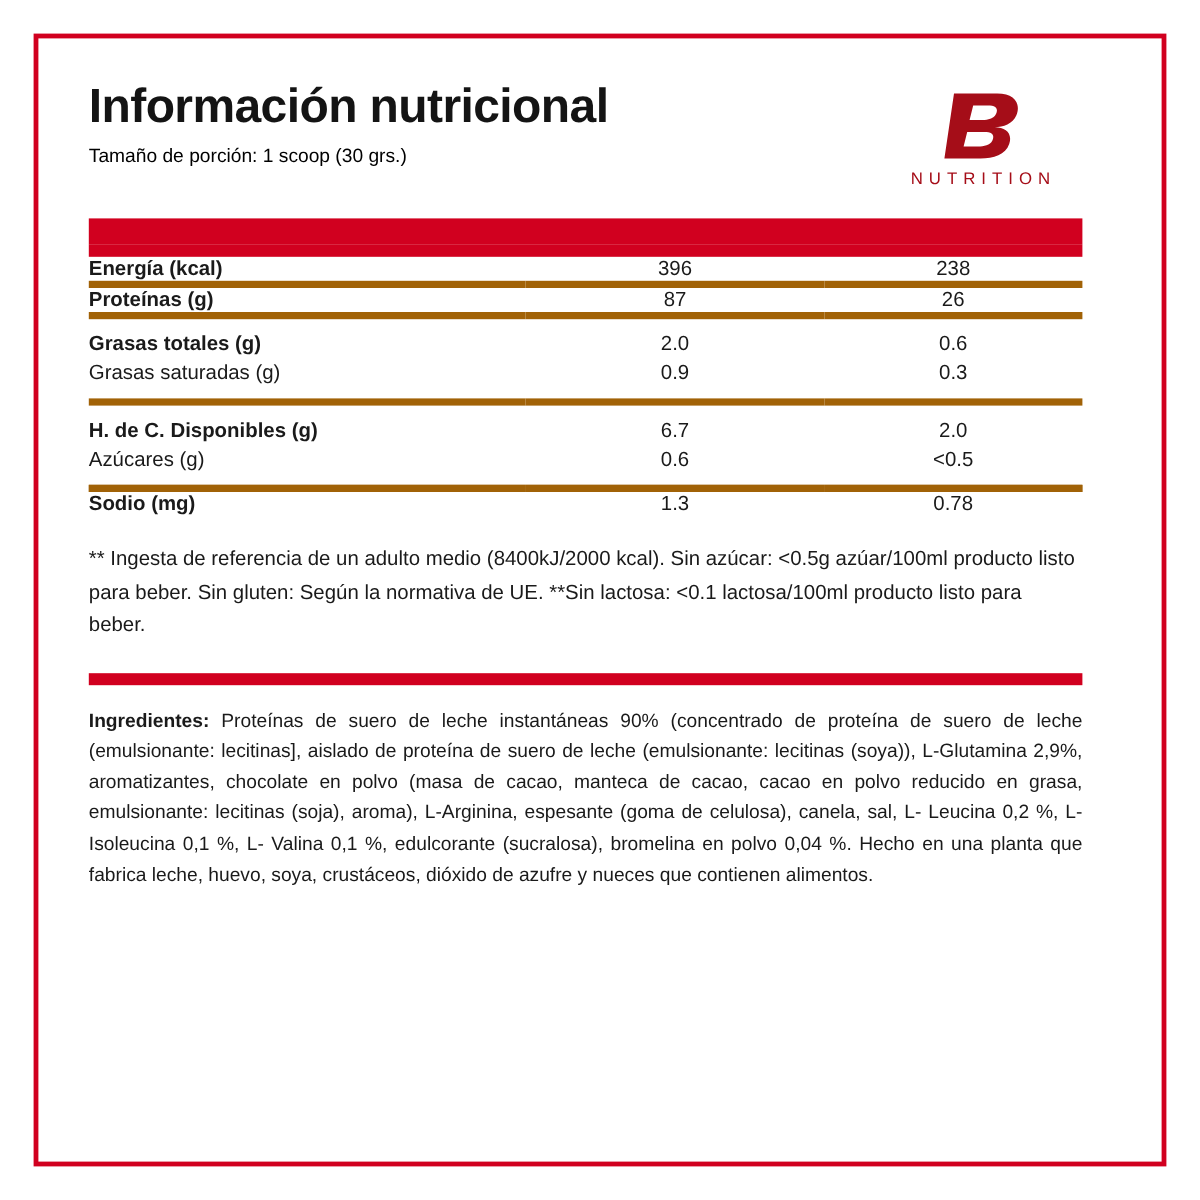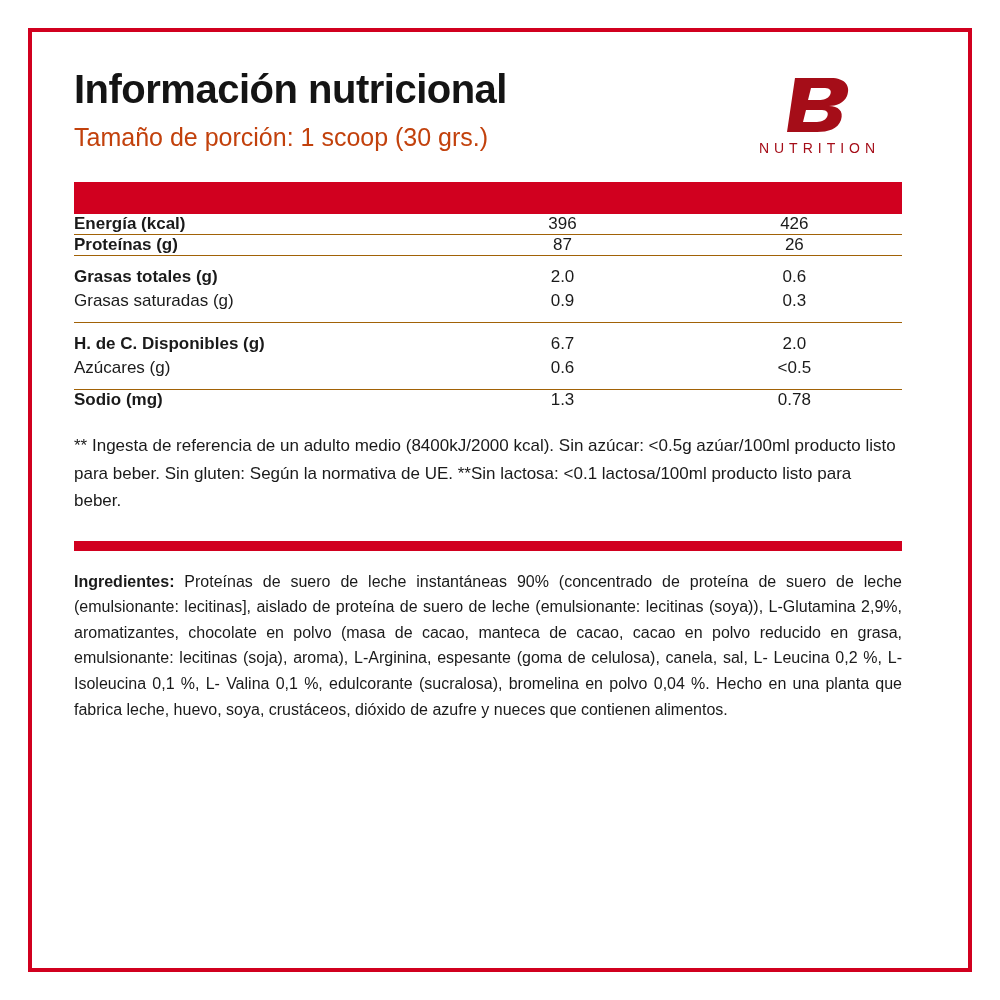--- a/index.html
+++ b/index.html
@@ -36,23 +36,23 @@
   }
   .title {
     font-size: 40px;
     font-weight: bold;
     letter-spacing: -0.5px;
     margin: 0 0 8px 0;
     line-height: 1.08;
     color: #141414;
   }
   .subline {
-    font-size: 25px;
+    font-size: 16px;
     line-height: 1.45;
-    color: #c2410c;
+    color: #000000;
   }
   
   .logo {
     width: 165px;
     text-align: center;
     padding-top: 6px;
     flex: 0 0 auto;
   }
   .logo-mark {
     display: block;
@@ -99,21 +99,21 @@
   .head-row td {
     font-size: 27px;
     font-weight: bold;
     padding: 18px 0 14px 0;
     color: #141414;
   }
   .head-row .col-a { font-size: 28px; }
   .head-row .col-b { font-size: 28px; }
 
   .grp {
-    border-bottom: 1px solid #a16207;
+    border-bottom: 6px solid #a16207;
   }
   .grp:last-child { border-bottom: none; }
   .row td {
     font-size: 17px;
     padding: 11px 0 11px 0;
   }
   .row.tight td { padding: 2px 0 11px 0; }
   .row.tight-top td { padding: 11px 0 2px 0; }
   .lbl-bold { font-weight: bold; font-size: 17.5px; }
   .lbl-sub { padding-left: 26px; font-size: 17px; }
@@ -164,21 +164,21 @@
     <div class="bar-thick"></div>
 
 
     <div class="bar-thin"></div>
 
     <table class="nutri">
       <tbody class="grp">
         <tr class="row">
           <td class="col-name lbl-bold">Energía (kcal)</td>
           <td class="col-a val">396</td>
-          <td class="col-b val">426</td>
+          <td class="col-b val">238</td>
         </tr>
       </tbody>
       <tbody class="grp">
         <tr class="row">
           <td class="col-name lbl-bold">Proteínas (g)</td>
           <td class="col-a val">87</td>
           <td class="col-b val">26</td>
         </tr>
       </tbody>
       <tbody class="grp">

